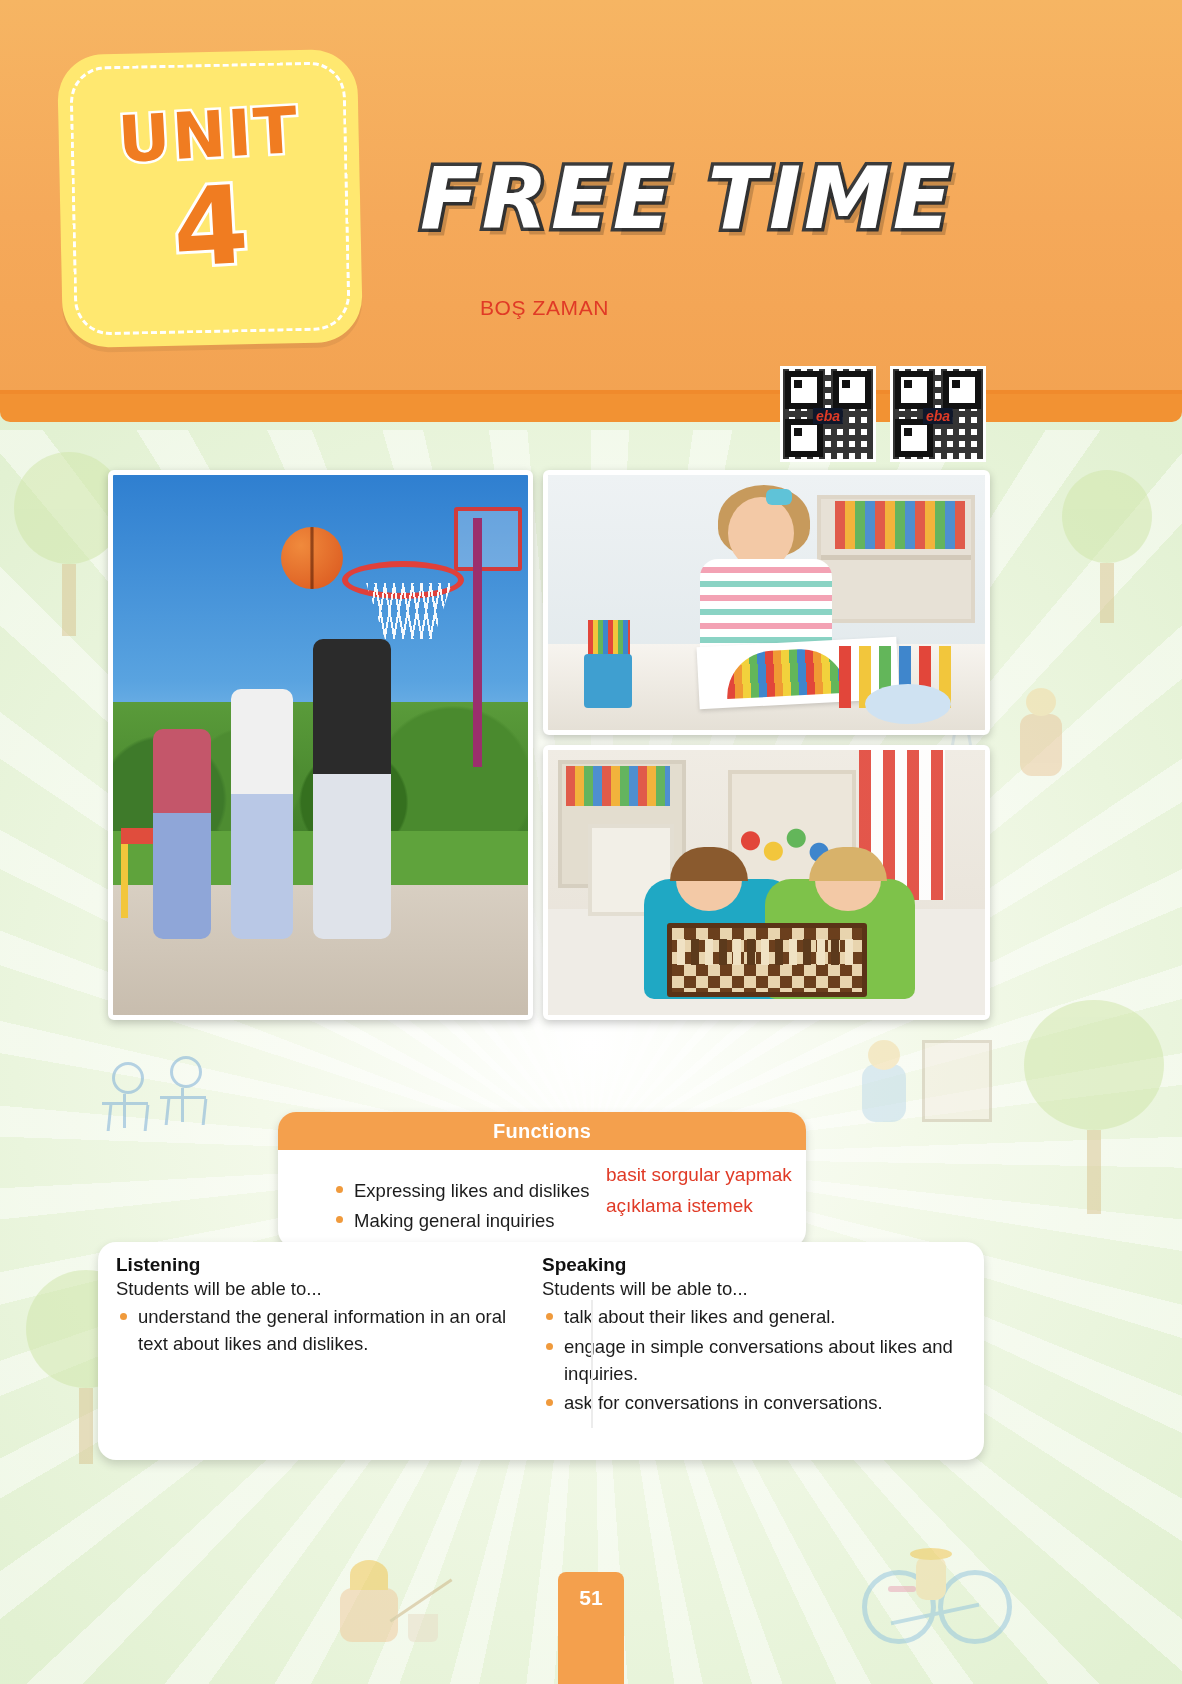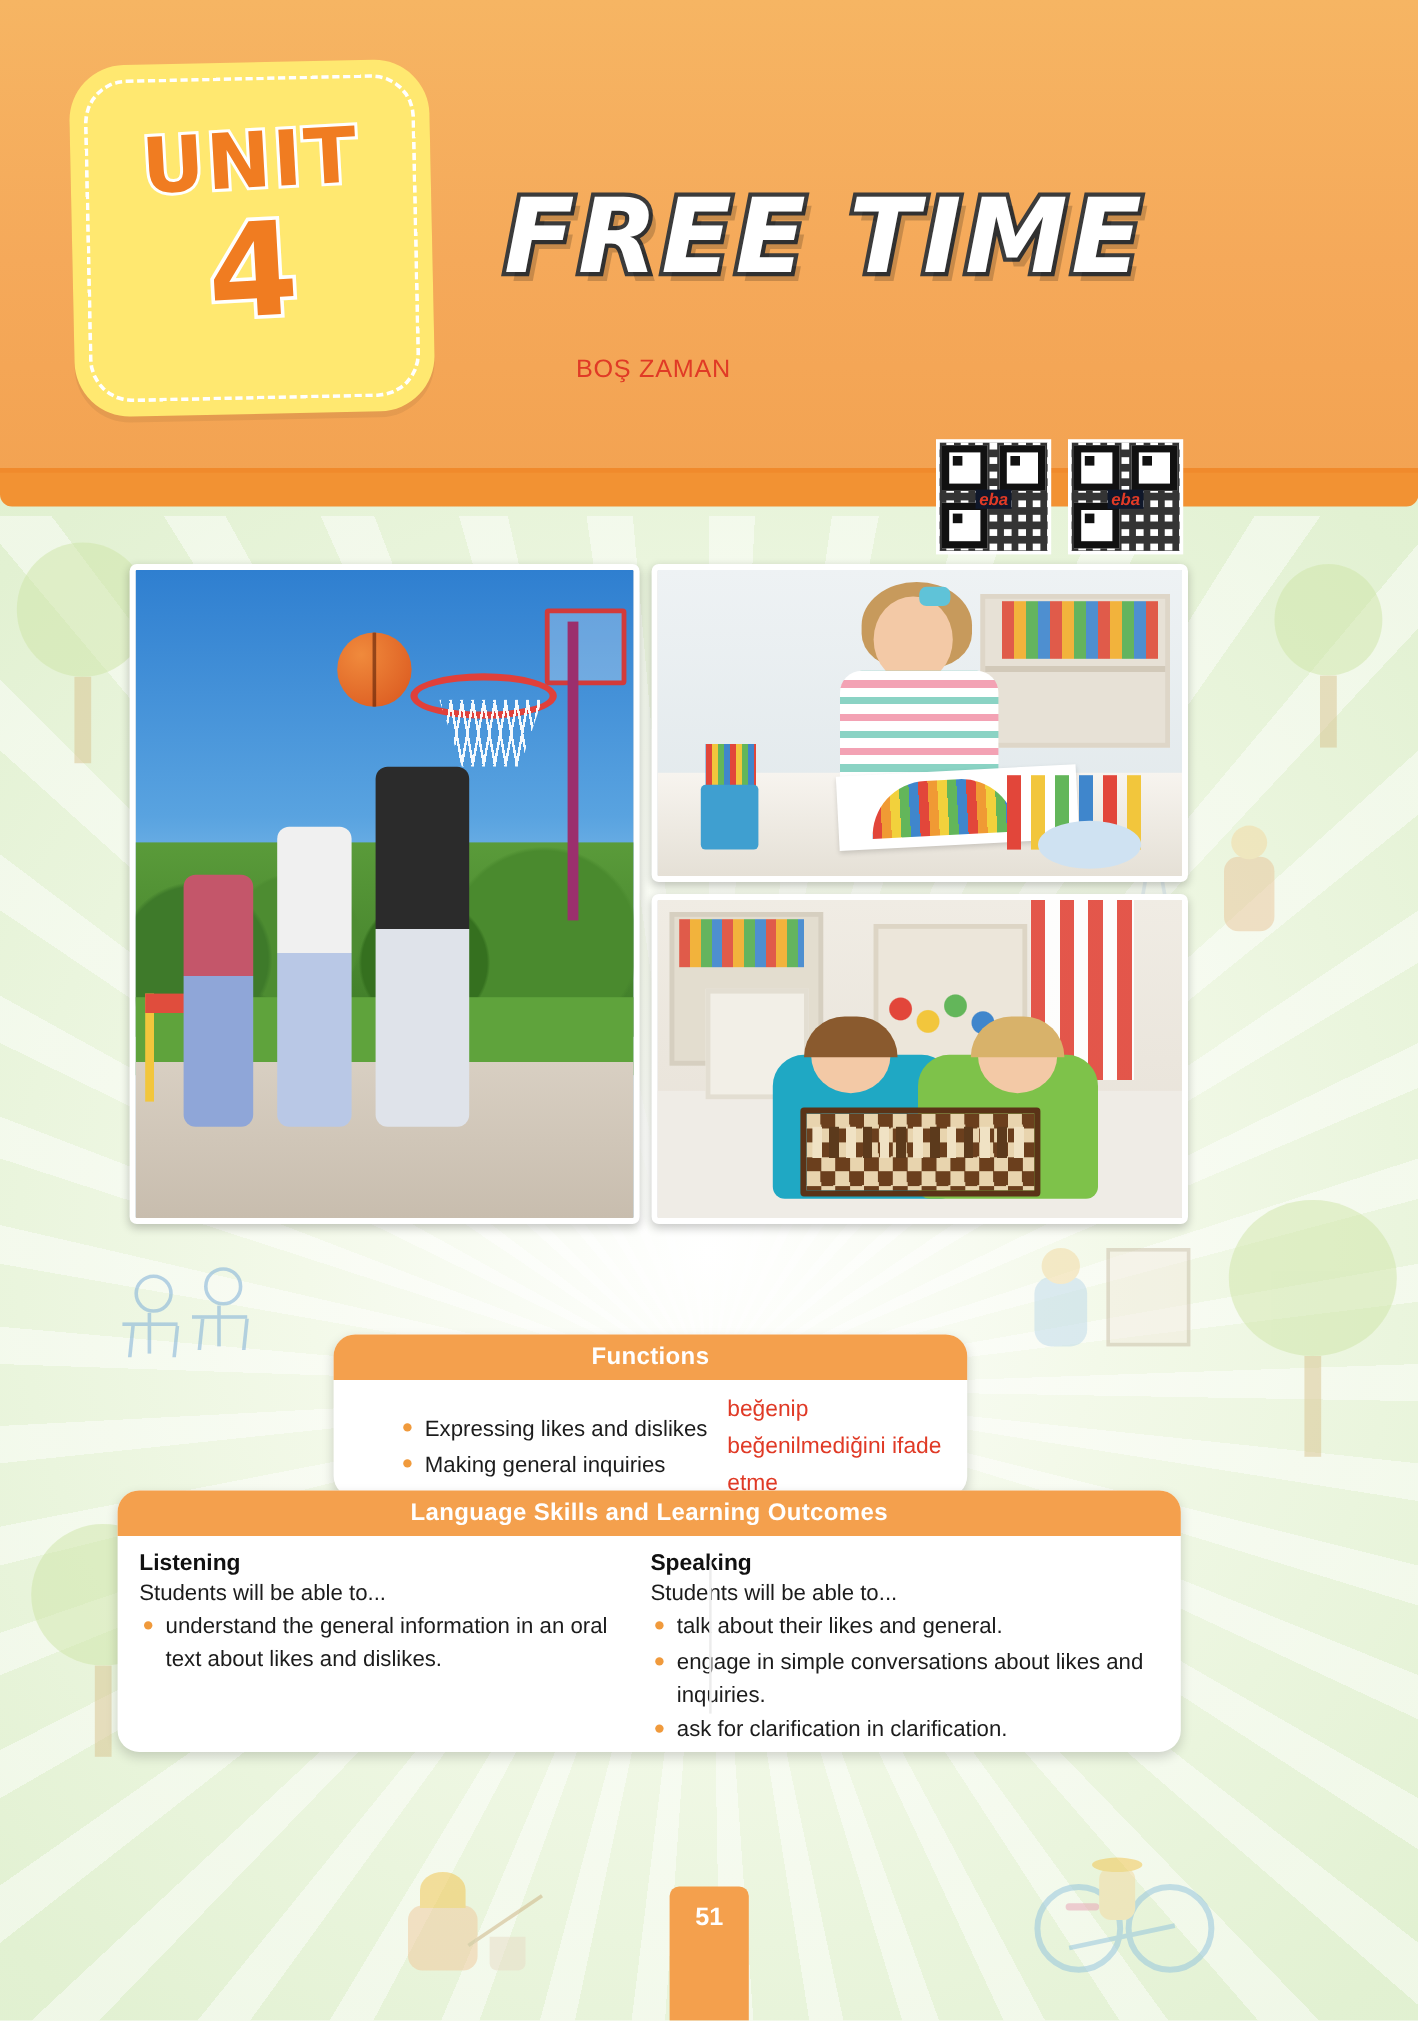--- a/index.html
+++ b/index.html
@@ -400,44 +400,42 @@
 
   <div class="card functions-card">
     <div class="card-head">Functions</div>
     <div class="functions-body">
       <ul class="fn-en">
         <li>Expressing likes and dislikes</li>
         <li>Making general inquiries</li>
         <li>Asking for clarification</li>
       </ul>
       <div class="fn-tr">
-        <div>beğenip beğenilmediğini ifade etme</div>
         <div>basit sorgular yapmak</div>
         <div>açıklama istemek</div>
       </div>
     </div>
   </div>
 
   <div class="card skills-card">
-    <div class="card-head">Language Skills and Learning Outcomes</div>
     <div class="skills-body">
       <div class="col">
         <h4>Listening</h4>
         <p class="swbat">Students will be able to...</p>
         <ul>
           <li>understand the general information in an oral text about likes and dislikes.</li>
         </ul>
       </div>
       <div class="col">
         <h4>Speaking</h4>
         <p class="swbat">Students will be able to...</p>
         <ul>
           <li>talk about their likes and general.</li>
           <li>engage in simple conversations about likes and inquiries.</li>
-          <li>ask for clarification in clarification.</li>
+          <li>ask for conversations in conversations.</li>
         </ul>
       </div>
     </div>
   </div>
   <div class="divider"></div>
 
   <div class="page-tab">51</div>
 </div>
 
 </body></html>

